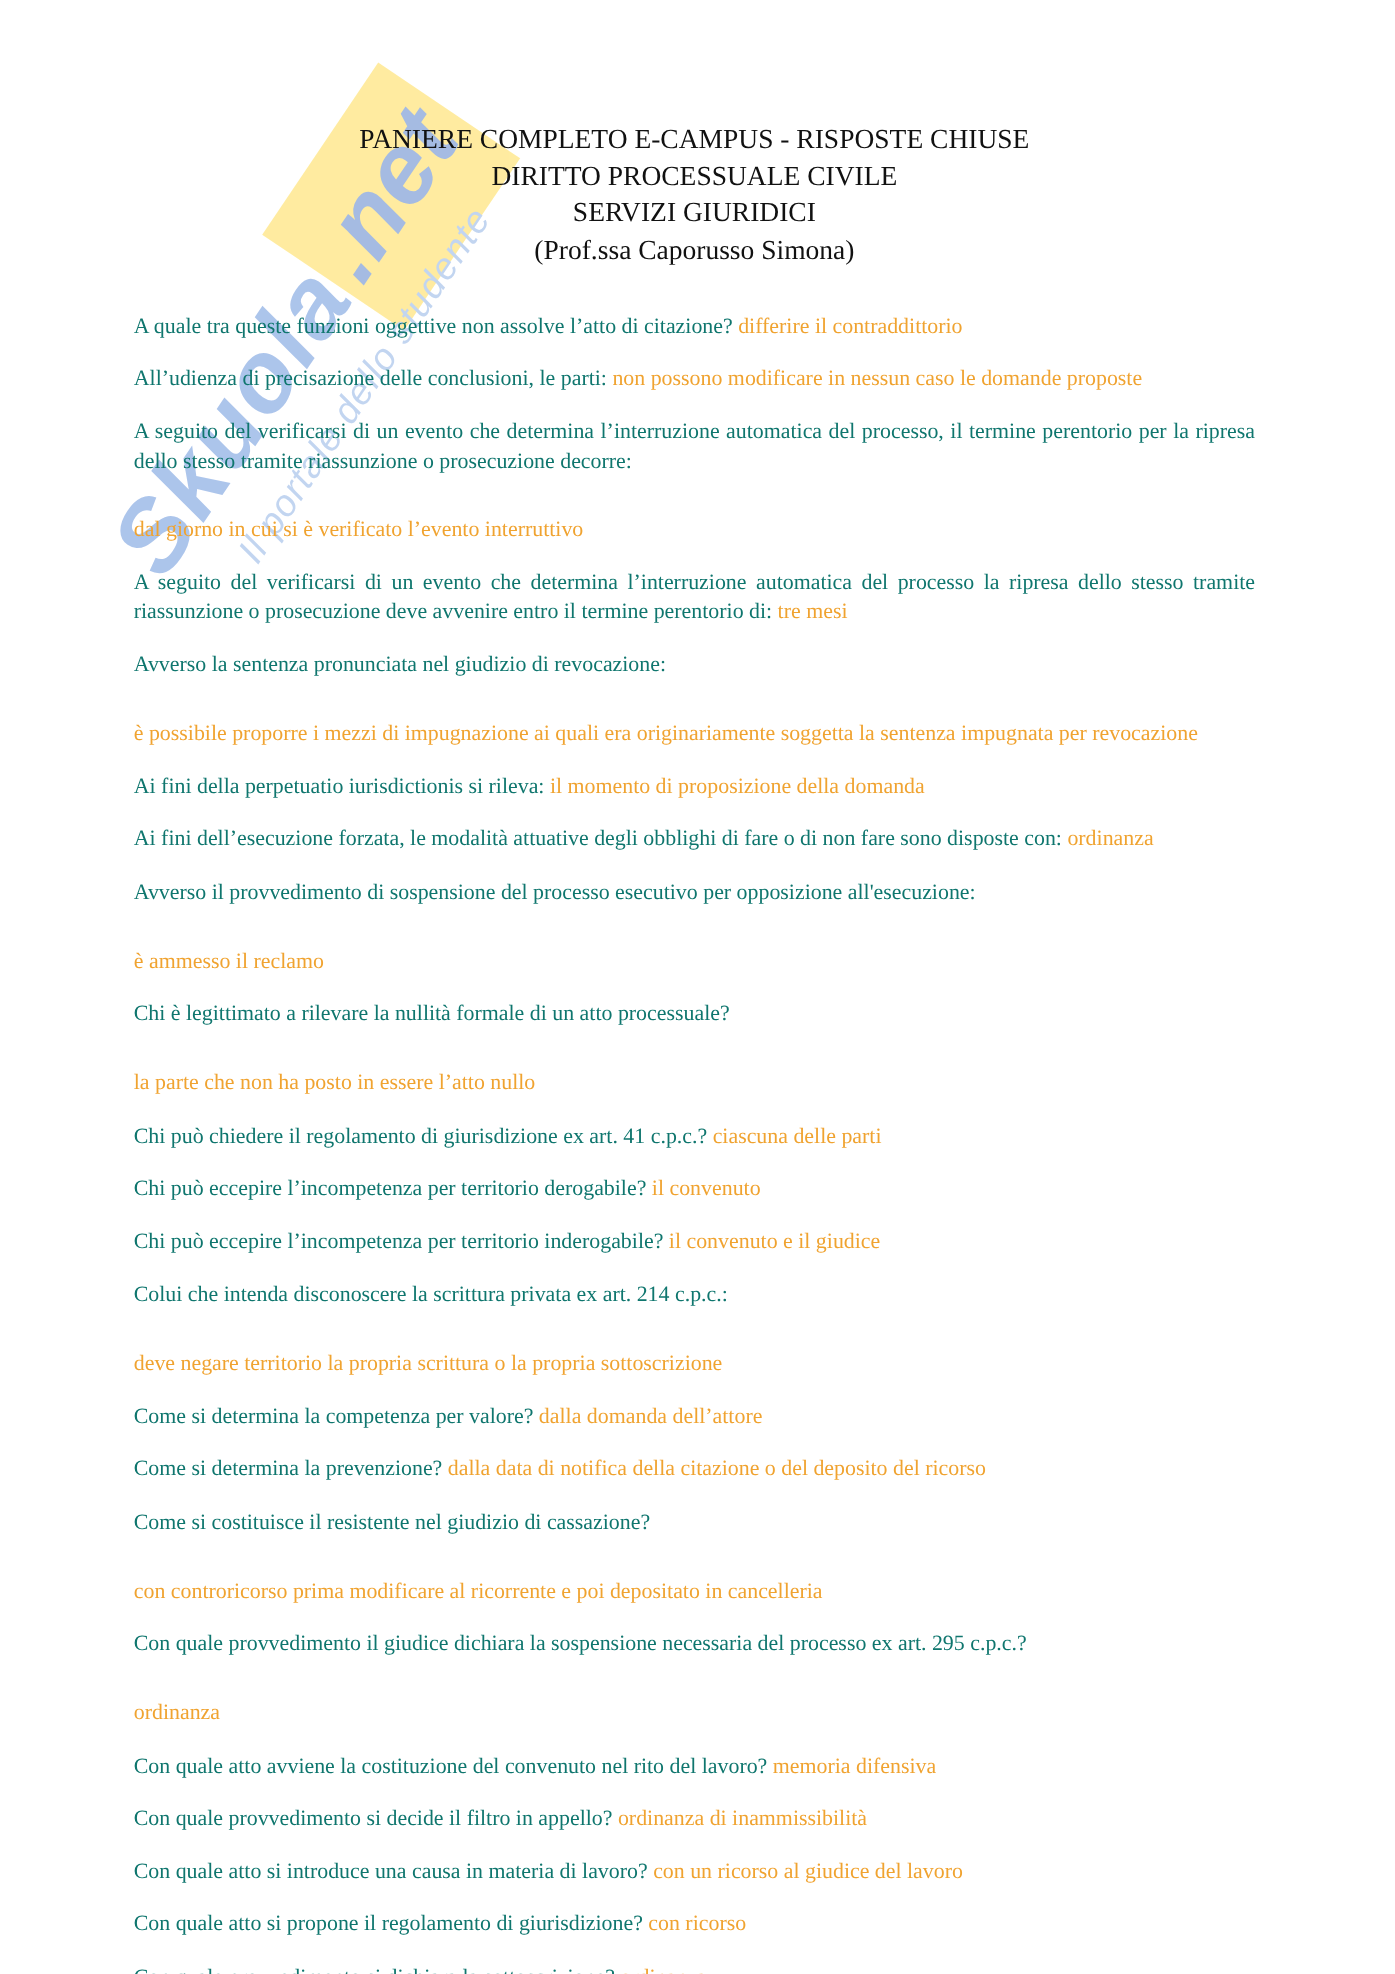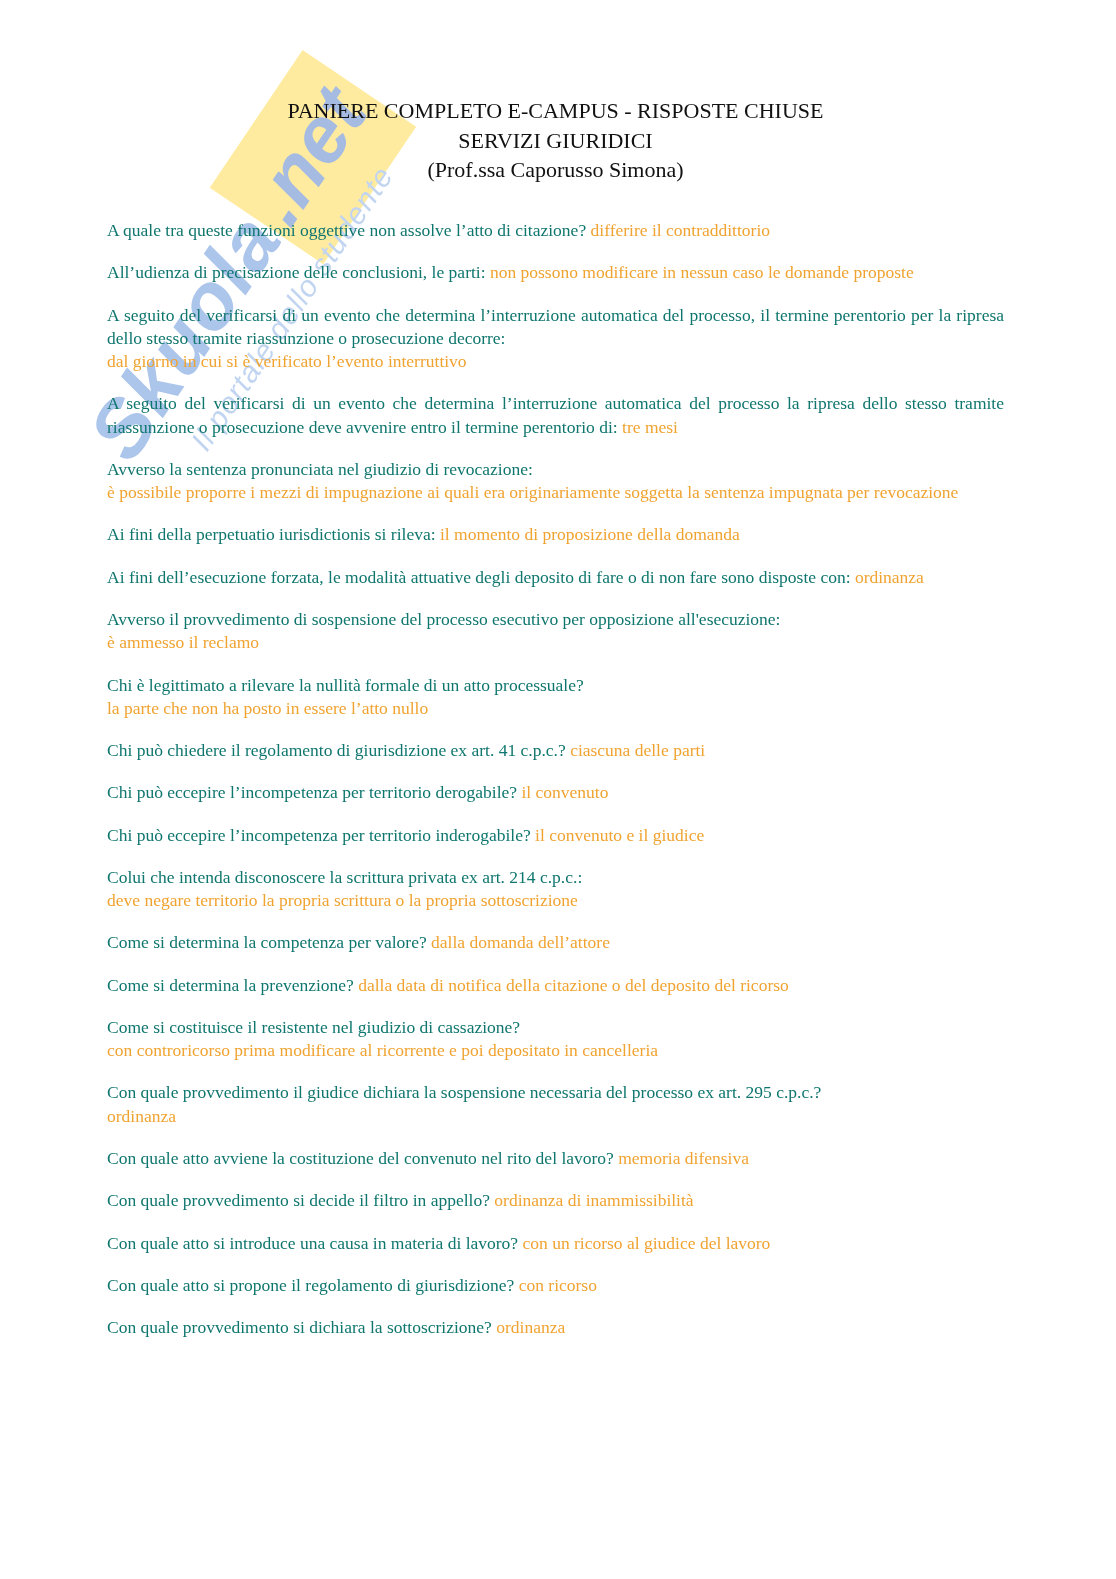--- a/index.html
+++ b/index.html
@@ -60,50 +60,51 @@
   }
   .doc-header div { margin: 0; }
   #qa-list { }
   .qa {
     font-size: 17.5px;
     line-height: 1.33;
     margin: 0 0 19px 0;
     text-align: justify;
   }
   .question { color: #0f766e; }
-  .answer { color: #f0a330; }
+  .answer { color: #f0a330; margin-top: 32px; }
   .answer.block { display: block; }
 </style>
 </head>
 <body>
 
 <div class="watermark">
   <div class="wm-inner">
     <div>
       <span class="wm-brand-a">Skuola</span><span class="wm-brand-b">.net</span>
     </div>
     <div class="wm-tagline">Il portale dello studente</div>
   </div>
 </div>
 
 <div class="content">
   <div class="doc-header">
     <div>PANIERE COMPLETO E-CAMPUS - RISPOSTE CHIUSE</div>
+    <div>DIRITTO PROCESSUALE CIVILE</div>
     <div>SERVIZI GIURIDICI</div>
     <div>(Prof.ssa Caporusso Simona)</div>
   </div>
 
   <div id="qa-list">
       <p class="qa"><span class="question">A quale tra queste funzioni oggettive non assolve l’atto di citazione?</span> <span class="answer">differire il contraddittorio</span></p>
       <p class="qa"><span class="question">All’udienza di precisazione delle conclusioni, le parti:</span> <span class="answer">non possono modificare in nessun caso le domande proposte</span></p>
       <p class="qa"><span class="question">A seguito del verificarsi di un evento che determina l’interruzione automatica del processo, il termine perentorio per la ripresa dello stesso tramite riassunzione o prosecuzione decorre:</span><span class="answer block">dal giorno in cui si è verificato l’evento interruttivo</span></p>
       <p class="qa"><span class="question">A seguito del verificarsi di un evento che determina l’interruzione automatica del processo la ripresa dello stesso tramite riassunzione o prosecuzione deve avvenire entro il termine perentorio di:</span> <span class="answer">tre mesi</span></p>
       <p class="qa"><span class="question">Avverso la sentenza pronunciata nel giudizio di revocazione:</span><span class="answer block">è possibile proporre i mezzi di impugnazione ai quali era originariamente soggetta la sentenza impugnata per revocazione</span></p>
       <p class="qa"><span class="question">Ai fini della perpetuatio iurisdictionis si rileva:</span> <span class="answer">il momento di proposizione della domanda</span></p>
-      <p class="qa"><span class="question">Ai fini dell’esecuzione forzata, le modalità attuative degli deposito di fare o di non fare sono disposte con:</span> <span class="answer">ordinanza</span></p>
+      <p class="qa"><span class="question">Ai fini dell’esecuzione forzata, le modalità attuative degli obblighi di fare o di non fare sono disposte con:</span> <span class="answer">ordinanza</span></p>
       <p class="qa"><span class="question">Avverso il provvedimento di sospensione del processo esecutivo per opposizione all'esecuzione:</span><span class="answer block">è ammesso il reclamo</span></p>
       <p class="qa"><span class="question">Chi è legittimato a rilevare la nullità formale di un atto processuale?</span><span class="answer block">la parte che non ha posto in essere l’atto nullo</span></p>
       <p class="qa"><span class="question">Chi può chiedere il regolamento di giurisdizione ex art. 41 c.p.c.?</span> <span class="answer">ciascuna delle parti</span></p>
       <p class="qa"><span class="question">Chi può eccepire l’incompetenza per territorio derogabile?</span> <span class="answer">il convenuto</span></p>
       <p class="qa"><span class="question">Chi può eccepire l’incompetenza per territorio inderogabile?</span> <span class="answer">il convenuto e il giudice</span></p>
       <p class="qa"><span class="question">Colui che intenda disconoscere la scrittura privata ex art. 214 c.p.c.:</span><span class="answer block">deve negare territorio la propria scrittura o la propria sottoscrizione</span></p>
       <p class="qa"><span class="question">Come si determina la competenza per valore?</span> <span class="answer">dalla domanda dell’attore</span></p>
       <p class="qa"><span class="question">Come si determina la prevenzione?</span> <span class="answer">dalla data di notifica della citazione o del deposito del ricorso</span></p>
       <p class="qa"><span class="question">Come si costituisce il resistente nel giudizio di cassazione?</span><span class="answer block">con controricorso prima modificare al ricorrente e poi depositato in cancelleria</span></p>
       <p class="qa"><span class="question">Con quale provvedimento il giudice dichiara la sospensione necessaria del processo ex art. 295 c.p.c.?</span><span class="answer block">ordinanza</span></p>

